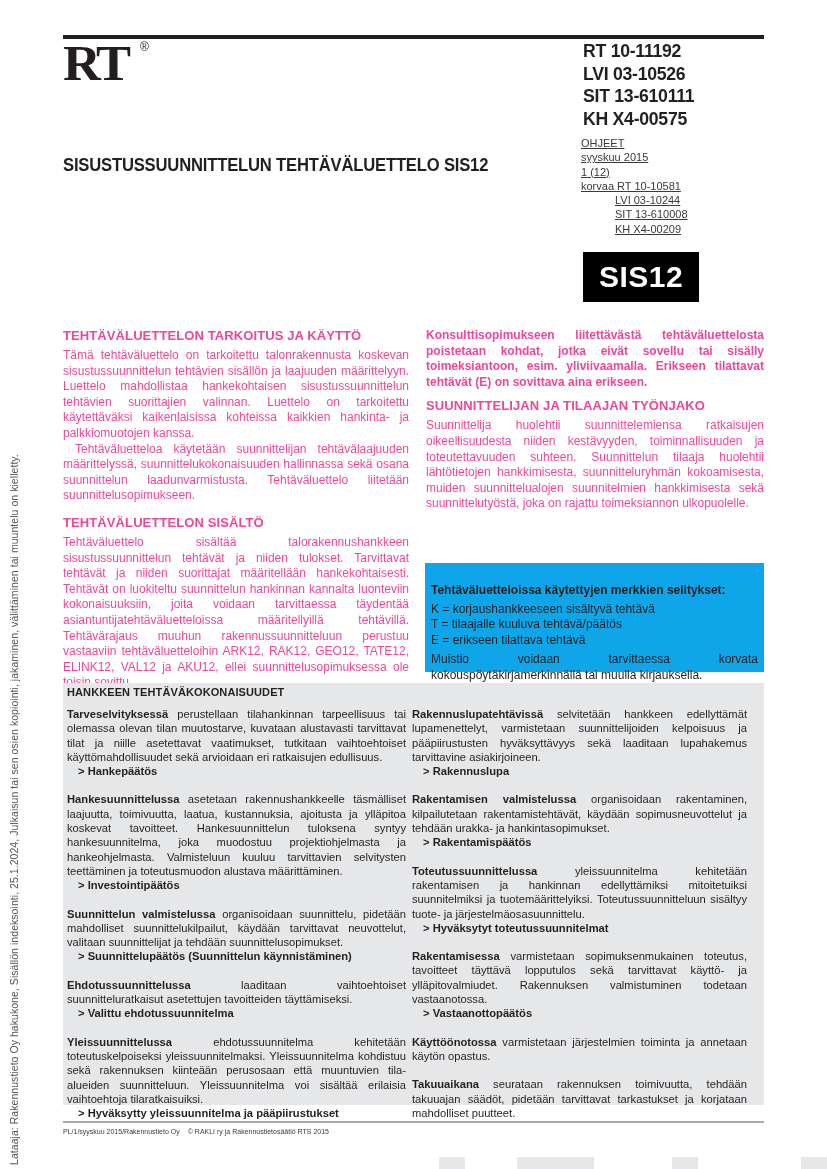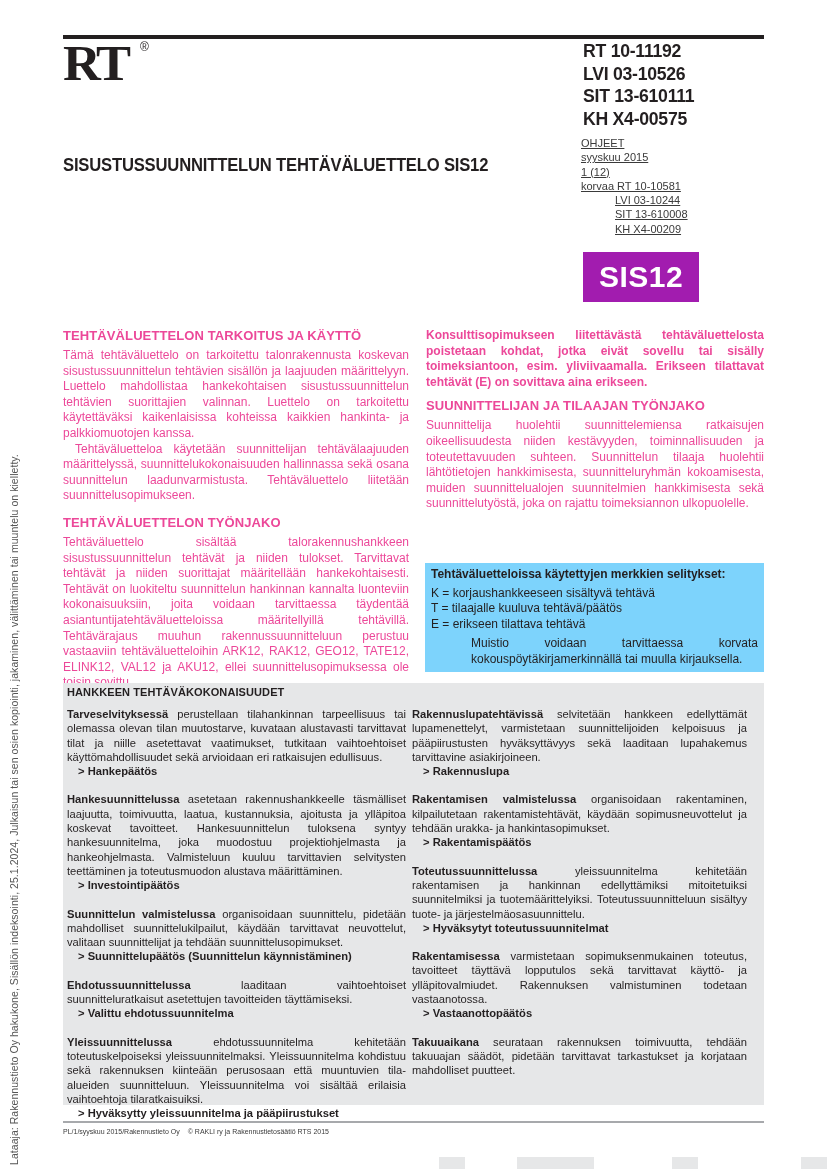--- a/index.html
+++ b/index.html
@@ -12,37 +12,37 @@
   .logo-reg { position: absolute; left: 140px; top: 40px; font-size: 12px; color: #231f20; }
 
   .codes { position: absolute; left: 583px; top: 40px; }
   .codes div { font-weight: bold; font-size: 19px; line-height: 22.5px; letter-spacing: -0.3px; color: #231f20; font-family: "Liberation Sans", sans-serif; transform: scaleX(0.93); transform-origin: left; }
 
   .meta { position: absolute; left: 581px; top: 136px; font-size: 11px; line-height: 14.3px; color: #3a3a3a; text-decoration: underline; }
   .meta .indent { padding-left: 34px; }
 
   .doc-title { position: absolute; left: 63px; top: 155px; font-weight: bold; font-size: 17.5px; letter-spacing: -0.2px; color: #231f20; transform: scaleX(0.95); transform-origin: left; }
 
-  .badge { position: absolute; left: 583px; top: 252px; width: 116px; height: 50px; background: #a21caf; color: #ffffff; font-weight: bold; font-size: 30px; line-height: 50px; text-align: center; letter-spacing: 0.5px; }
+  .badge { position: absolute; left: 583px; top: 252px; width: 116px; height: 50px; background: #000000; color: #ffffff; font-weight: bold; font-size: 30px; line-height: 50px; text-align: center; letter-spacing: 0.5px; }
 
   .side-text { position: absolute; left: 8px; top: 1165px; transform: rotate(-90deg); transform-origin: left top; white-space: nowrap; font-size: 10.5px; color: #555; letter-spacing: 0.05px; }
 
   .col { position: absolute; font-size: 12px; line-height: 15.6px; color: #ec4899; text-align: justify; }
   .col-left { left: 63px; top: 328px; width: 346px; }
   .col-right { left: 426px; top: 328px; width: 338px; }
 
   h2 { font-size: 13px; font-weight: bold; letter-spacing: 0.1px; margin-bottom: 4px; line-height: 16px; }
   p { margin: 0; }
   .indent-first { text-indent: 12px; }
   .mt-section { margin-top: 11px; }
   .bold-lead { font-weight: bold; }
 
-  .legend-box { position: absolute; left: 425px; top: 563px; width: 339px; height: 109px; background: #7dd3fc; padding: 4px 6px 0 6px; font-size: 12px; line-height: 15.6px; }
+  .legend-box { position: absolute; left: 425px; top: 563px; width: 339px; height: 109px; background: #0ea5e9; padding: 20px 6px 0 6px; font-size: 12px; line-height: 15.6px; }
   .legend-box .lt { font-weight: bold; margin-bottom: 3px; }
-  .legend-box .ln { margin-top: 4px; text-align: justify; margin-left: 40px; }
+  .legend-box .ln { margin-top: 4px; text-align: justify; }
 
   .phase-box { position: absolute; left: 63px; top: 683px; width: 701px; height: 422px; background: #e6e7e8; }
   .phase-title { position: absolute; left: 67px; top: 686px; font-size: 11px; font-weight: bold; letter-spacing: 0.1px; }
   .phases { position: absolute; font-size: 11.2px; line-height: 14.3px; text-align: justify; }
   .phases-left { left: 67px; top: 707px; width: 339px; }
   .phases-right { left: 412px; top: 707px; width: 335px; }
   .phase { margin-bottom: 14px; }
   .phase .res { font-weight: bold; padding-left: 11px; text-align: left; }
 
   .bottom-rule { position: absolute; left: 63px; top: 1121px; width: 701px; height: 2px; background: #a7a9ac; }
@@ -79,21 +79,21 @@
 <div class="doc-title">SISUSTUSSUUNNITTELUN TEHTÄVÄLUETTELO SIS12</div>
 
 <div class="badge">SIS12</div>
 
 <div class="side-text">Lataaja: Rakennustieto Oy hakukone, Sisällön indeksointi, 25.1.2024, Julkaisun tai sen osien kopiointi, jakaminen, välittäminen tai muuntelu on kielletty.</div>
 
 <div class="col col-left">
   <h2>TEHTÄVÄLUETTELON TARKOITUS JA KÄYTTÖ</h2>
   <p>Tämä tehtäväluettelo on tarkoitettu talonrakennusta koskevan sisustussuunnittelun tehtävien sisällön ja laajuuden määrittelyyn. Luettelo mahdollistaa hankekohtaisen sisustussuunnittelun tehtävien suorittajien valinnan. Luettelo on tarkoitettu käytettäväksi kaikenlaisissa kohteissa kaikkien hankinta- ja palkkiomuotojen kanssa.</p>
   <p class="indent-first">Tehtäväluetteloa käytetään suunnittelijan tehtävälaajuuden määrittelyssä, suunnittelukokonaisuuden hallinnassa sekä osana suunnittelun laadunvarmistusta. Tehtäväluettelo liitetään suunnittelusopimukseen.</p>
-  <h2 class="mt-section">TEHTÄVÄLUETTELON TYÖNJAKO</h2>
+  <h2 class="mt-section">TEHTÄVÄLUETTELON SISÄLTÖ</h2>
   <p>Tehtäväluettelo sisältää talorakennushankkeen sisustussuunnittelun tehtävät ja niiden tulokset. Tarvittavat tehtävät ja niiden suorittajat määritellään hankekohtaisesti. Tehtävät on luokiteltu suunnittelun hankinnan kannalta luonteviin kokonaisuuksiin, joita voidaan tarvittaessa täydentää asiantuntijatehtäväluetteloissa määritellyillä tehtävillä. Tehtävärajaus muuhun rakennussuunnitteluun perustuu vastaaviin tehtäväluetteloihin ARK12, RAK12, GEO12, TATE12, ELINK12, VAL12 ja AKU12, ellei suunnittelusopimuksessa ole toisin sovittu.</p>
 </div>
 
 <div class="col col-right">
   <p class="bold-lead">Konsulttisopimukseen liitettävästä tehtäväluettelosta poistetaan kohdat, jotka eivät sovellu tai sisälly toimeksiantoon, esim. yliviivaamalla. Erikseen tilattavat tehtävät (E) on sovittava aina erikseen.</p>
   <h2 class="mt-section" style="margin-top:8px">SUUNNITTELIJAN JA TILAAJAN TYÖNJAKO</h2>
   <p>Suunnittelija huolehtii suunnittelemiensa ratkaisujen oikeellisuudesta niiden kestävyyden, toiminnallisuuden ja toteutettavuuden suhteen. Suunnittelun tilaaja huolehtii lähtötietojen hankkimisesta, suunnitteluryhmän kokoamisesta, muiden suunnittelualojen suunnitelmien hankkimisesta sekä suunnittelutyöstä, joka on rajattu toimeksiannon ulkopuolelle.</p>
 </div>
 
 <div class="legend-box">
@@ -141,20 +141,21 @@
   </div>
   <div class="phase">
     <p><b>Toteutussuunnittelussa</b><span> yleissuunnitelma kehitetään rakentamisen ja hankinnan edellyttämiksi mitoitetuiksi suunnitelmiksi ja tuotemäärittelyiksi. Toteutussuunnitteluun sisältyy tuote- ja järjestelmäosasuunnittelu.</span></p>
     <p class="res">&gt; Hyväksytyt toteutussuunnitelmat</p>
   </div>
   <div class="phase">
     <p><b>Rakentamisessa</b><span> varmistetaan sopimuksenmukainen toteutus, tavoitteet täyttävä lopputulos sekä tarvittavat käyttö- ja ylläpitovalmiudet. Rakennuksen valmistuminen todetaan vastaanotossa.</span></p>
     <p class="res">&gt; Vastaanottopäätös</p>
   </div>
   <div class="phase">
+    <p><b>Käyttöönotossa</b><span> varmistetaan järjestelmien toiminta ja annetaan käytön opastus.</span></p>
   </div>
   <div class="phase">
     <p><b>Takuuaikana</b><span> seurataan rakennuksen toimivuutta, tehdään takuuajan säädöt, pidetään tarvittavat tarkastukset ja korjataan mahdolliset puutteet.</span></p>
   </div>
 </div>
 
 <div class="bottom-rule"></div>
 <div class="footer">
   <span>PL/1/syyskuu 2015/Rakennustieto Oy</span><span class="gap"></span><span>© RAKLI ry ja Rakennustietosäätiö RTS 2015</span>
 </div>

